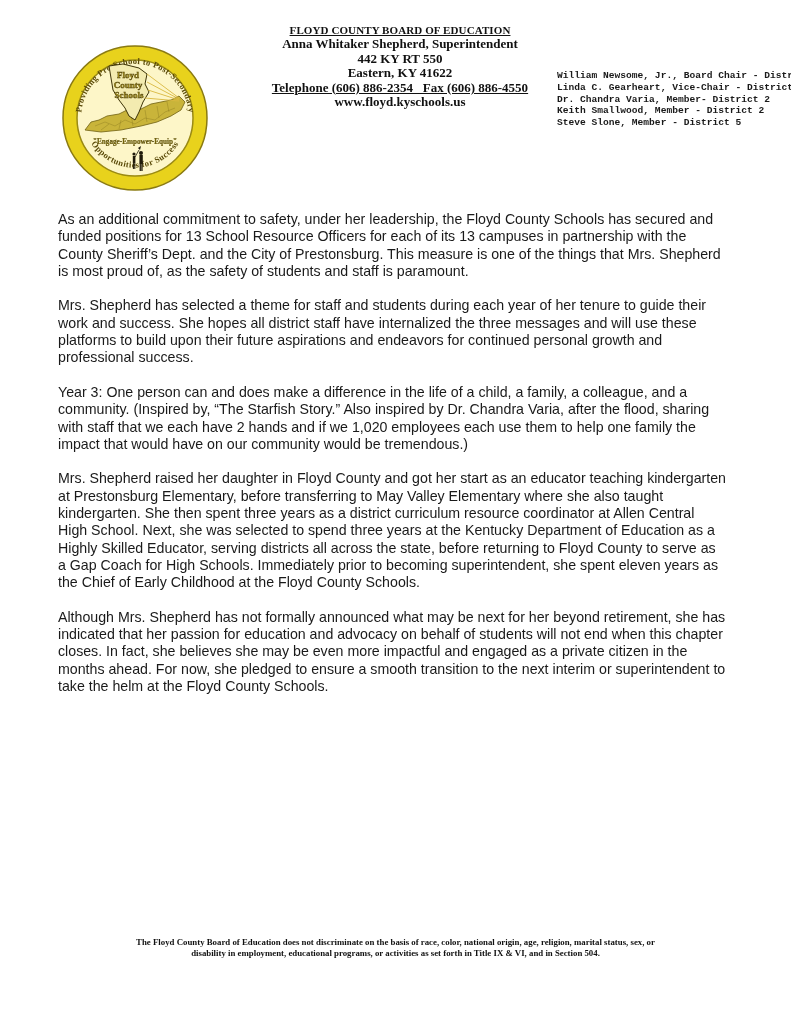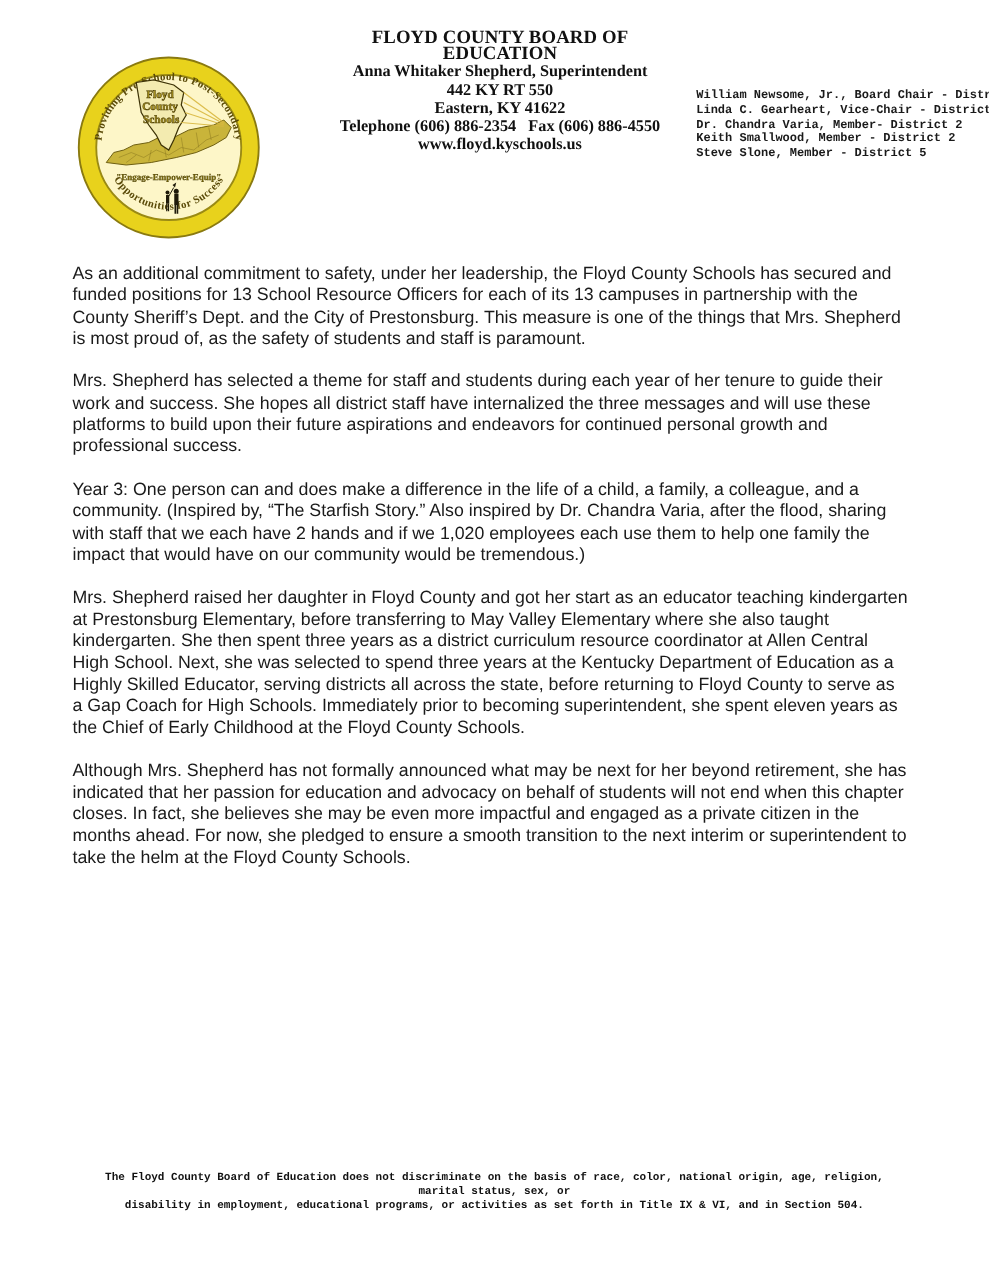--- a/index.html
+++ b/index.html
@@ -25,23 +25,24 @@
       position: absolute;
       left: 250px;
       top: 24px;
       width: 300px;
       text-align: center;
       font-family: "Liberation Serif", "DejaVu Serif", serif;
       font-weight: bold;
       color: #111;
     }
     .letterhead .org {
-      font-size: 15px;
+      font-size: 11px;
       line-height: 13px;
       letter-spacing: 0.1px;
+      text-decoration: underline;
     }
     .letterhead .line {
       font-size: 13px;
       line-height: 14.6px;
     }
     .board {
       position: absolute;
       left: 557px;
       top: 70px;
       width: 234px;
@@ -64,21 +65,21 @@
     }
     .content p {
       margin: 0 0 17.3px 0;
     }
     .footer {
       position: absolute;
       left: 80px;
       top: 937px;
       width: 631px;
       text-align: center;
-      font-family: Liberation Mono, monospace;
+      font-family: Liberation Serif, serif;
       font-weight: bold;
       font-size: 8.8px;
       line-height: 11px;
       color: #111;
     }
   </style>
 </head>
 <body>
 
 <div class="logo">
@@ -132,21 +133,21 @@
       <path d="M 77 104 L 80 102 L 79 106 Z"></path>
     </g>
   </svg>
 </div>
 
 <div class="letterhead">
   <div class="org">FLOYD COUNTY BOARD OF EDUCATION</div>
   <div class="line">Anna Whitaker Shepherd, Superintendent</div>
   <div class="line">442 KY RT 550</div>
   <div class="line">Eastern, KY 41622</div>
-  <div class="line" style="white-space:pre;">Telephone (606) 886-2354   Fax (606) 886-4550</div>
+  <div class="line" style="white-space:pre;text-decoration:underline;">Telephone (606) 886-2354   Fax (606) 886-4550</div>
   <div class="line">www.floyd.kyschools.us</div>
 </div>
 
 <div class="board">
   <div>William Newsome, Jr., Board Chair - District 3</div>
   <div>Linda C. Gearheart, Vice-Chair - District 5</div>
   <div>Dr. Chandra Varia, Member- District 2</div>
   <div>Keith Smallwood, Member - District 2</div>
   <div>Steve Slone, Member - District 5</div>
 </div>

